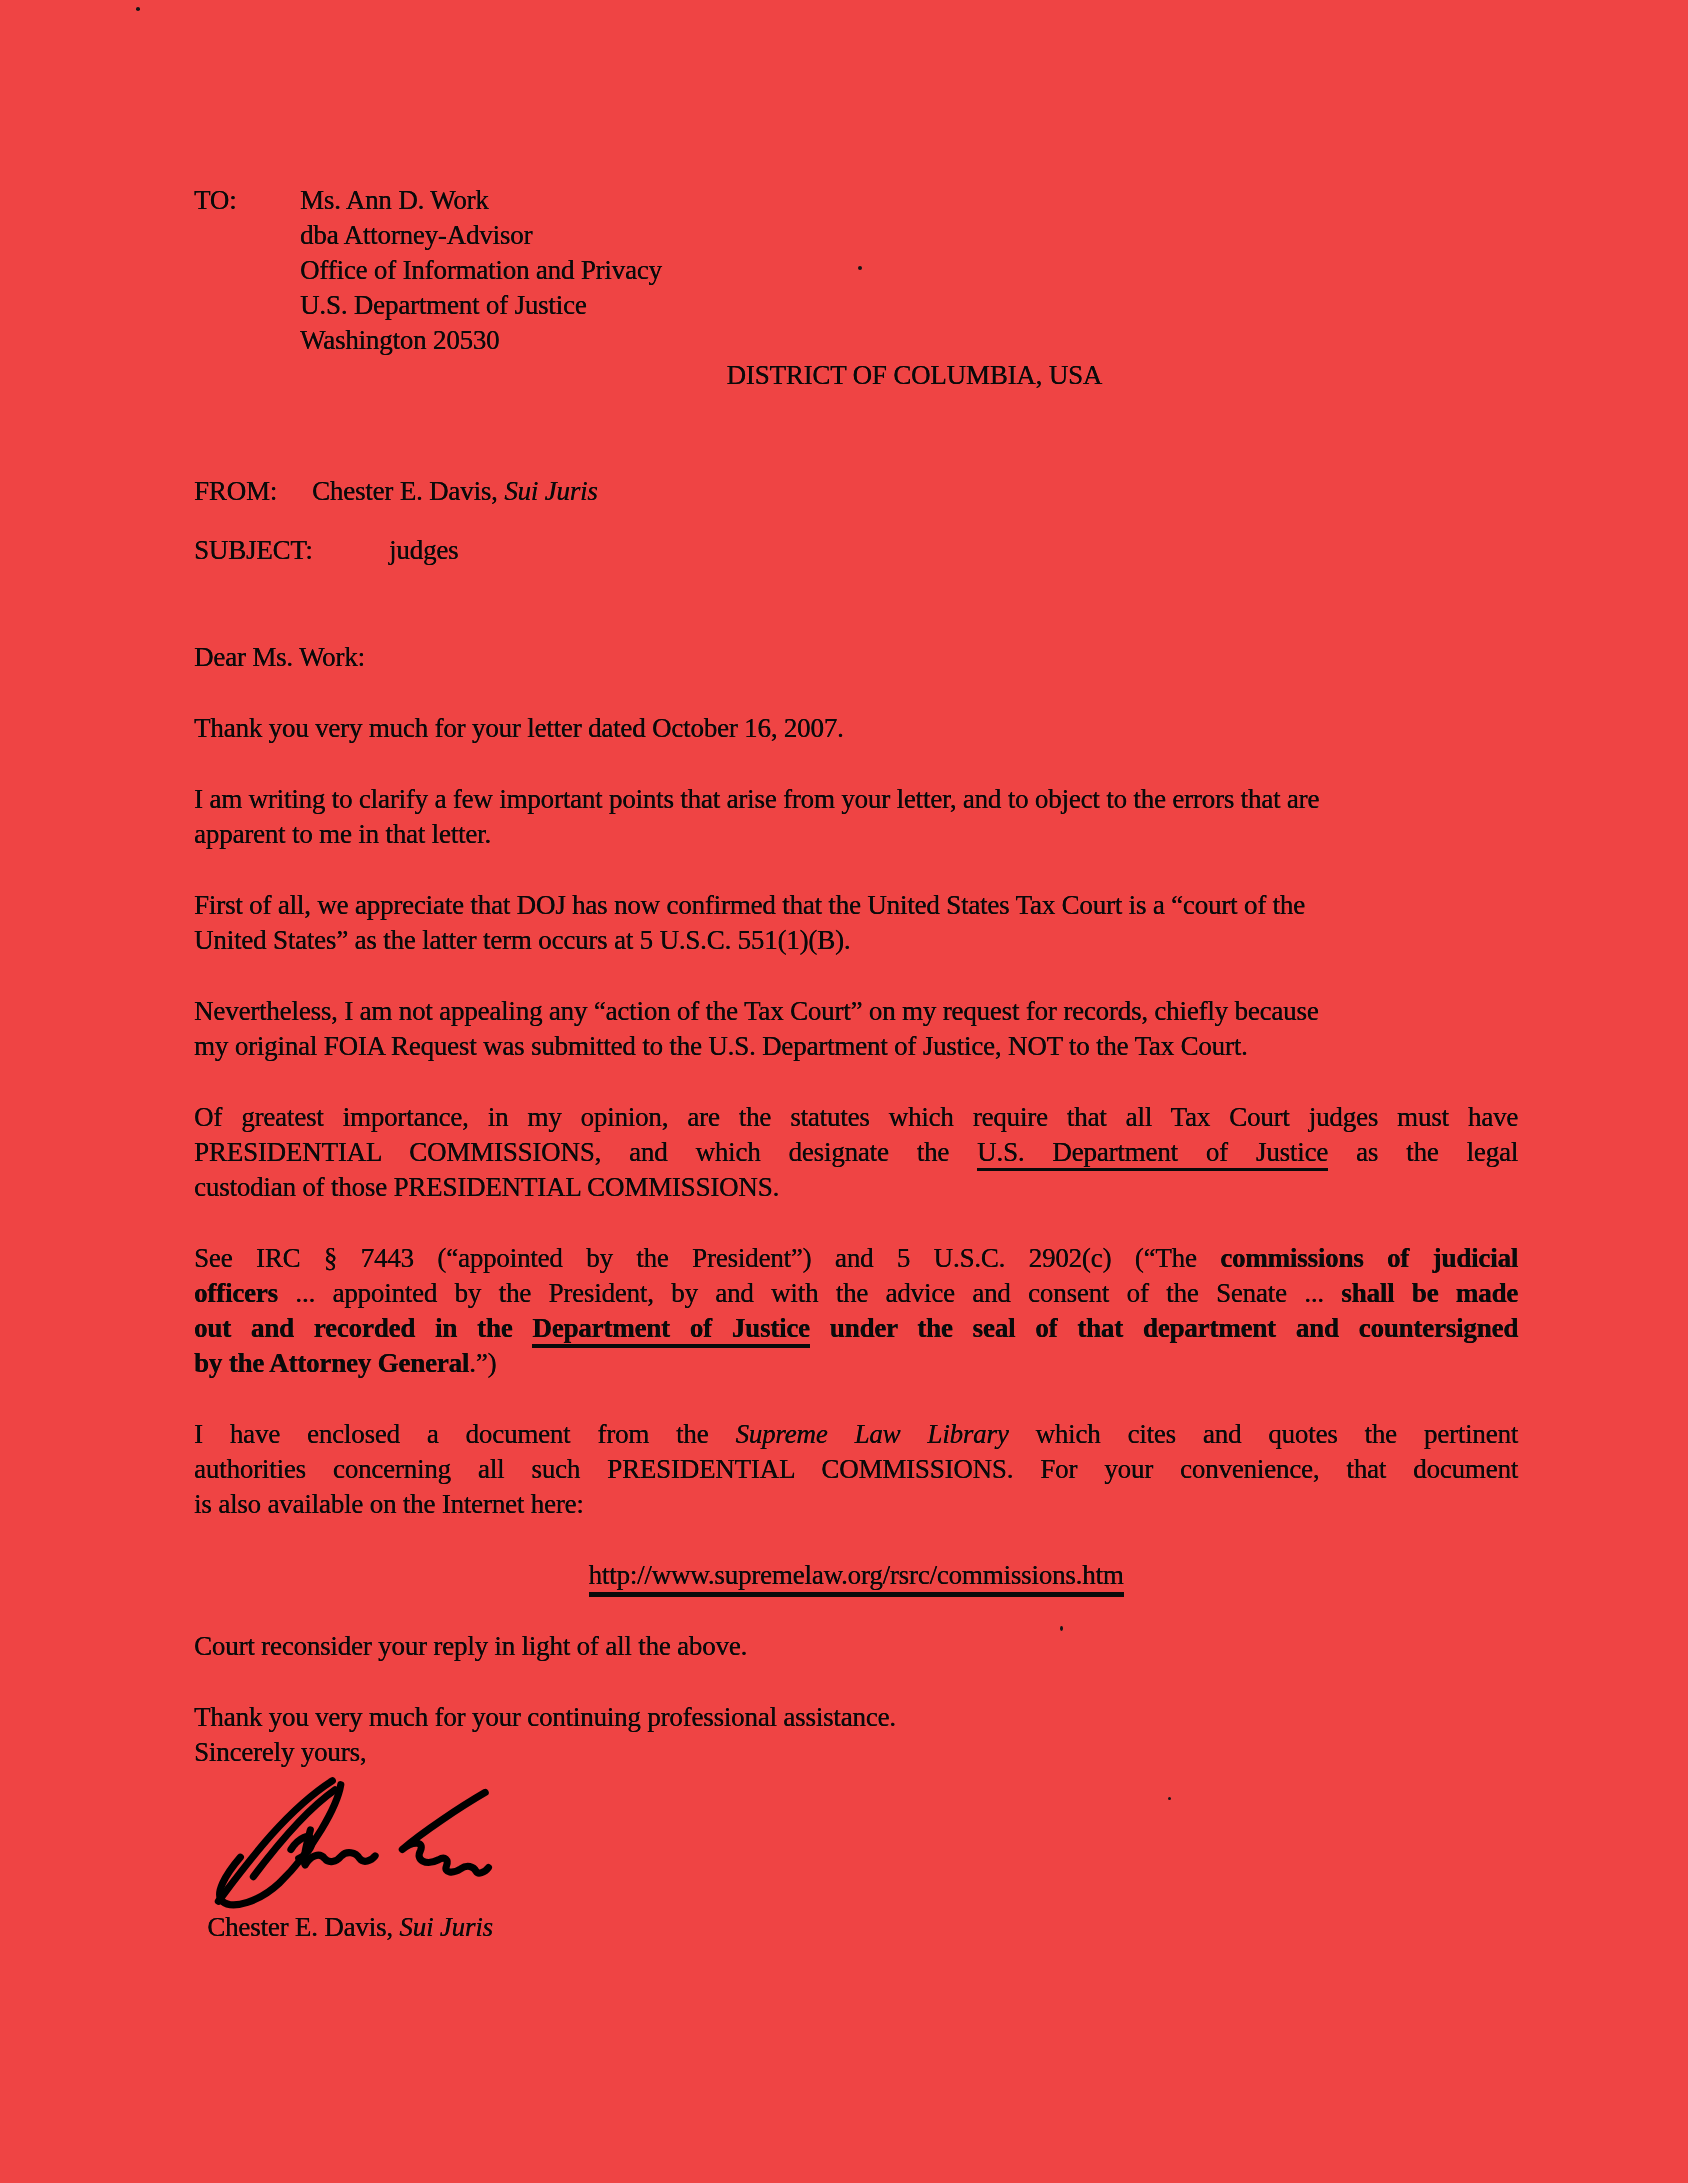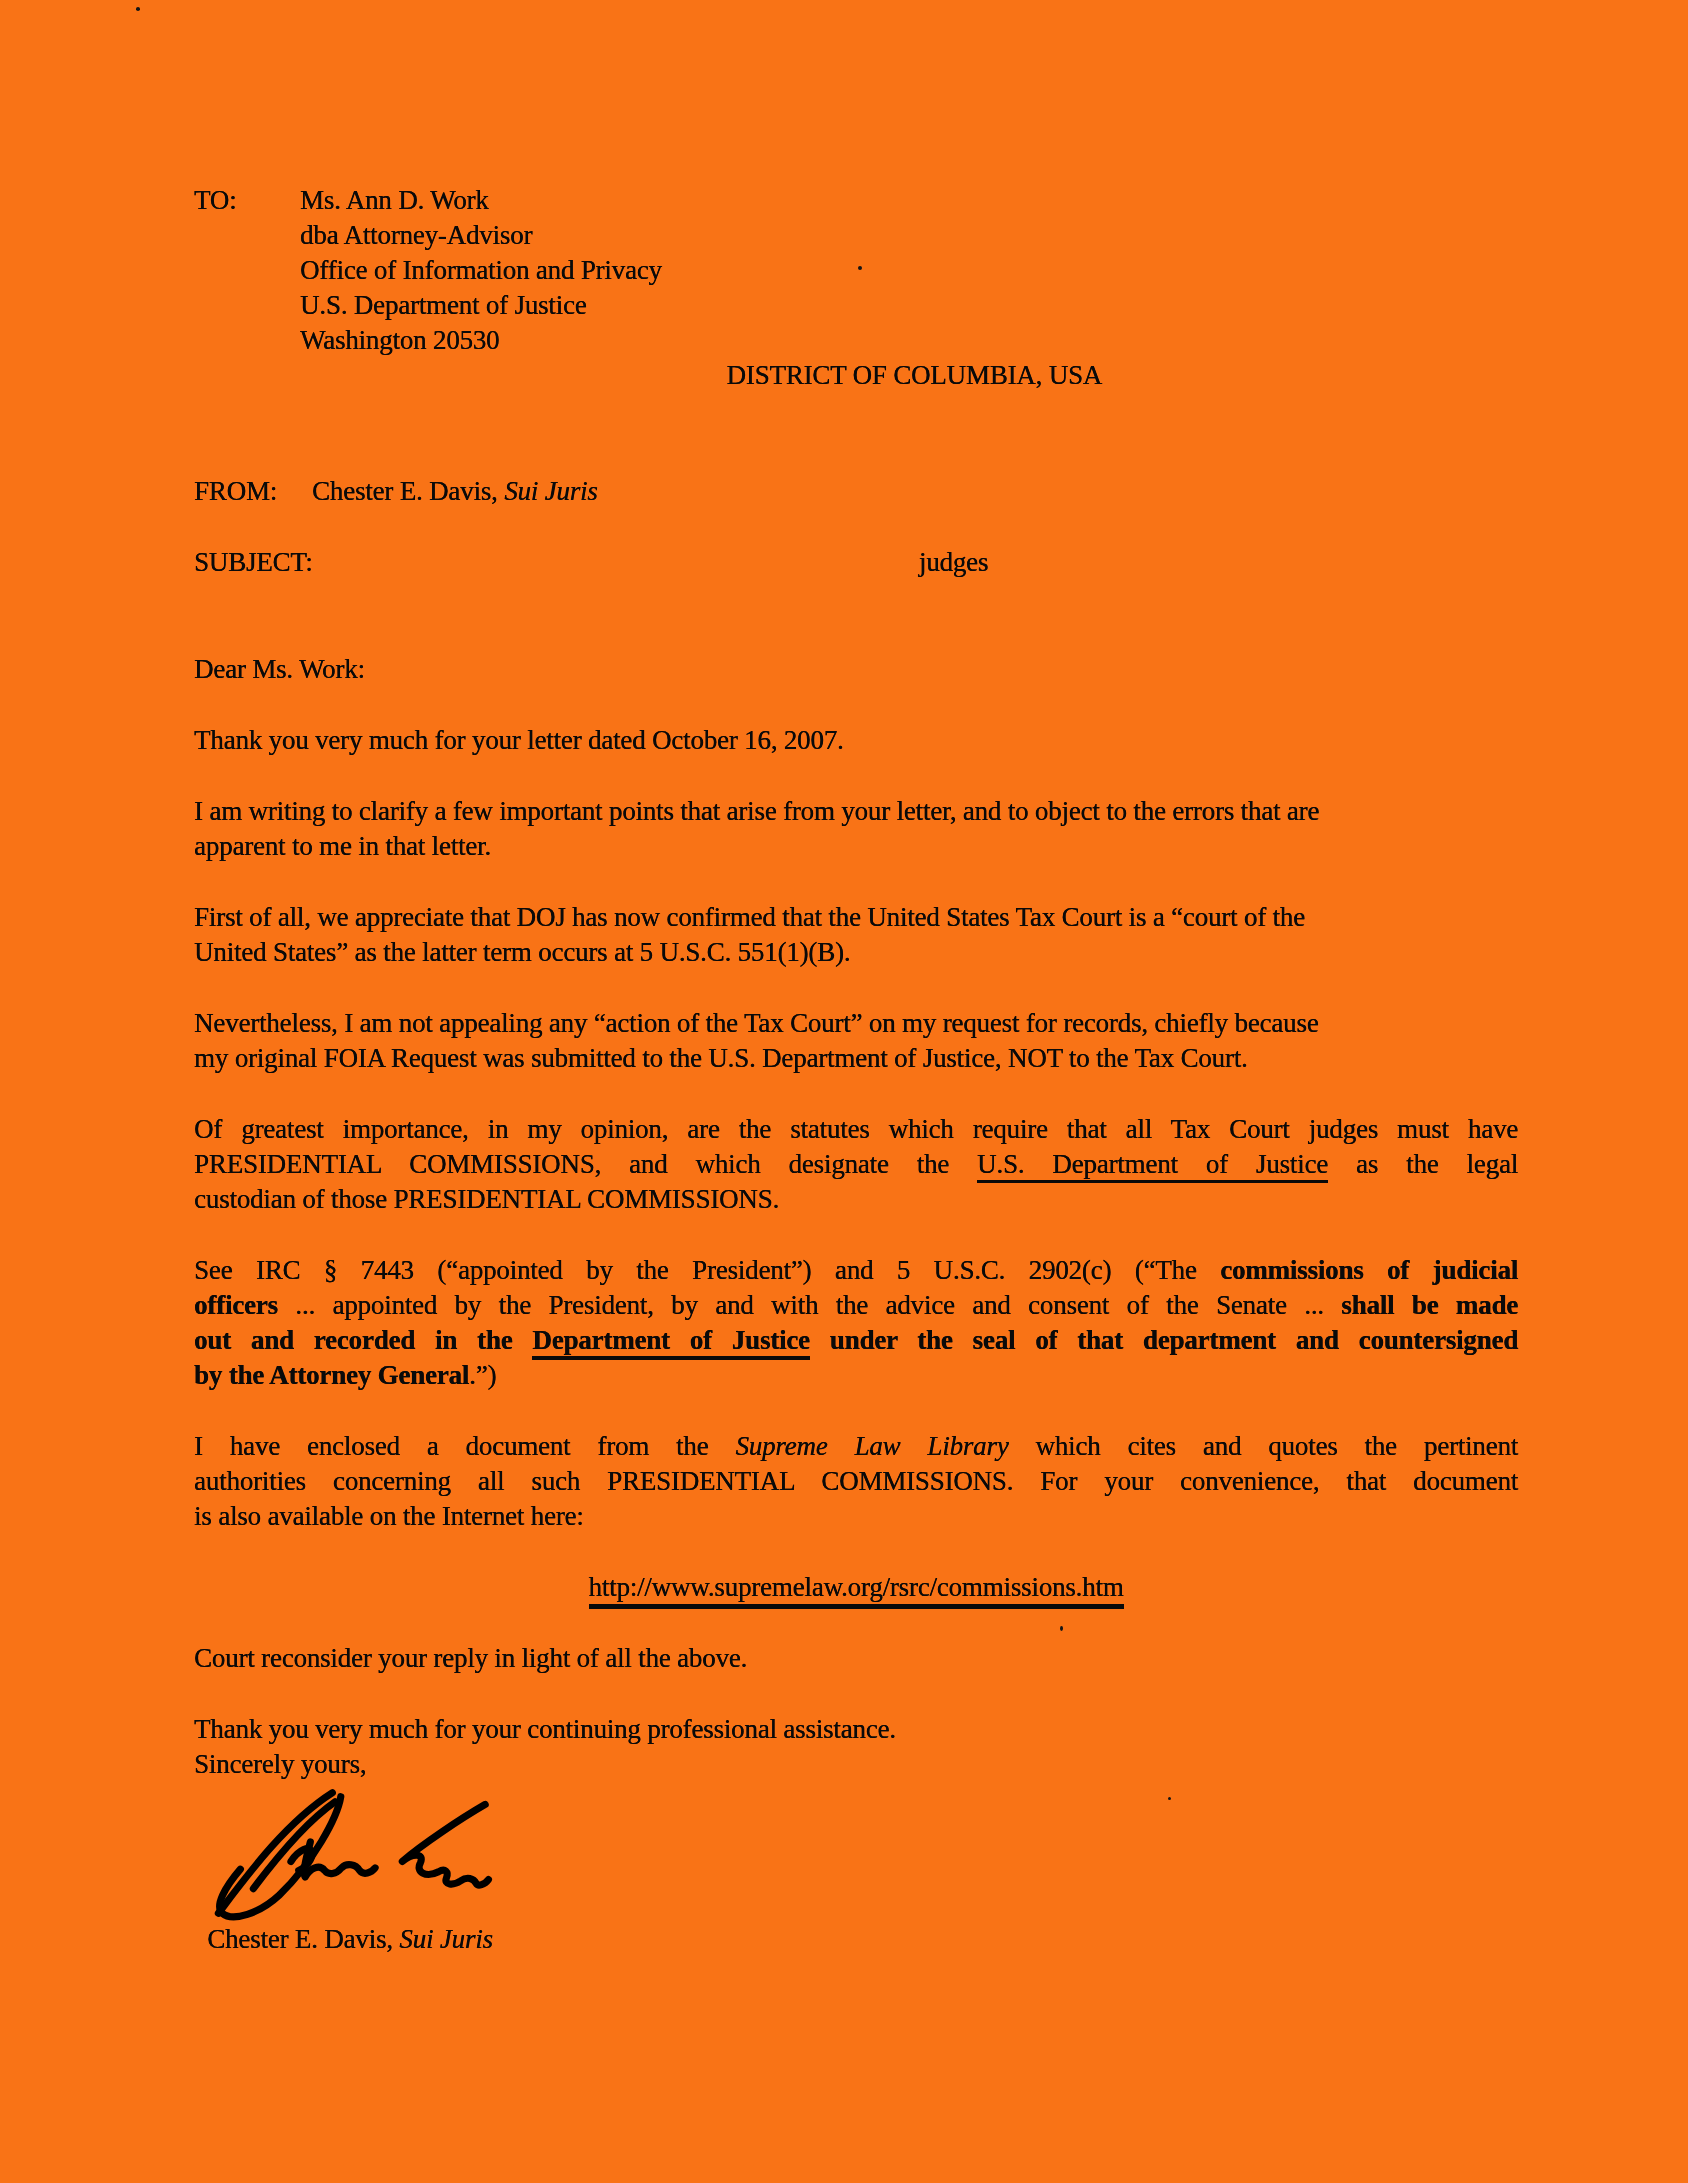--- a/index.html
+++ b/index.html
@@ -1,20 +1,20 @@
 <!DOCTYPE html>
 <html style="font-size:10.6px"><head>
 <meta charset="utf-8">
 <style>
   html, body { margin: 0; padding: 0; background: #ffffff; }
   .page {
     position: relative;
     width: 1689px;
     height: 2183px;
-    background: #f97316;
+    background: #ef4444;
     overflow: hidden;
     font-family: "Liberation Serif", "DejaVu Serif", serif;
     color: #0a0a0a;
     font-size: 27px;
     line-height: 35px;
     letter-spacing: -0.2px;
     text-shadow: 0.3px 0 0 currentColor;
   }
   .content { position: absolute; left: 194px; top: 151px; width: 1324px; }
 
@@ -28,21 +28,21 @@
 
   .hdr-row { position: relative; }
   .hdr-label { position: absolute; left: 0; top: 0; }
   .to-lines { margin-left: 106px; margin-top: 32px; }
   .to-lines .line.indent { padding-left: 10.6px; text-align: center; }
   .val { margin-left: 118px; }
   .subject-val { margin-left: 195px; }
 
   .from-row { margin-top: 81px; }
   .date-row { margin-top: 36px; }
-  .subject-row { margin-top: 36px; text-align: center; }
+  .subject-row { margin-top: 24px; }
 
   #letter-body .para { margin-top: 36px; }
   #letter-body .para:first-child { margin-top: 72px; }
   .para.center .line { text-align: center; white-space: normal; }
 
   .sig { margin-top: 2.6px; margin-left: 9.3px; width: 295px; height: 136px; }
   .sig svg { display: block; width: 100%; height: 100%; }
   .sig path { fill: none; stroke: #000; stroke-width: 11; stroke-linecap: round; stroke-linejoin: round; }
   .sig-name { margin-top: 1.3px; margin-left: 13.2px; }
 

